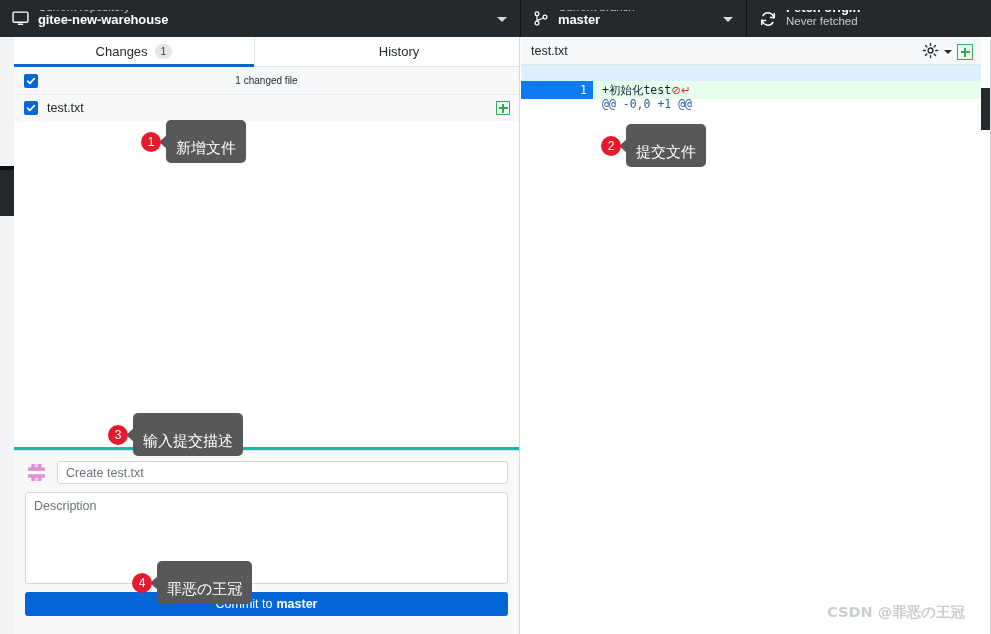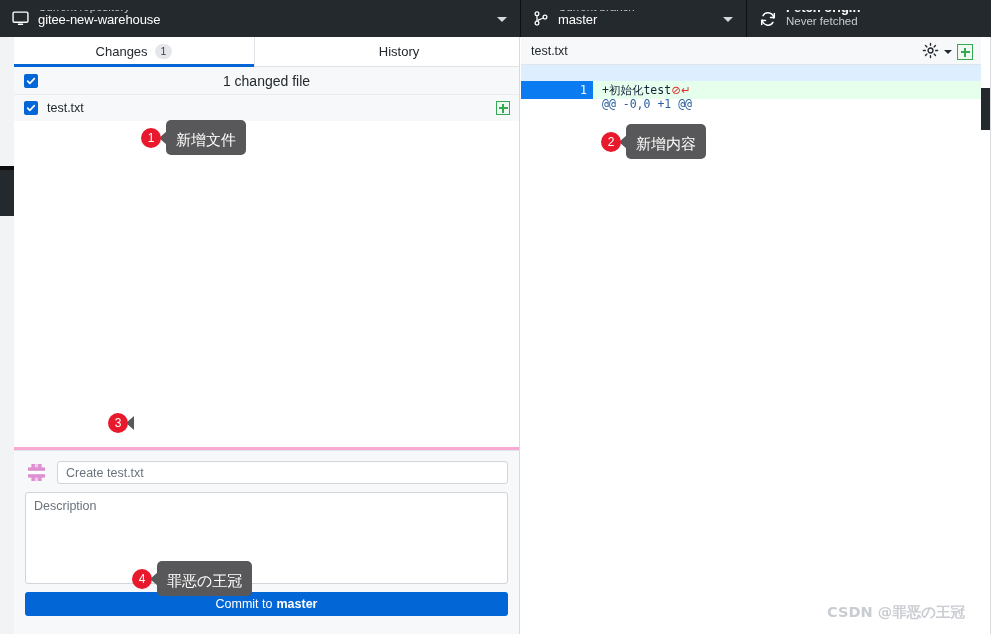--- a/index.html
+++ b/index.html
@@ -41,33 +41,33 @@
     padding: 0 12px; box-sizing: border-box;
     position: relative; color: #ffffff;
   }
   .tb-cell.repo { width: 520px; }
   .tb-cell.branch { width: 225px; }
   .tb-cell.fetch { flex: 1; }
   .tb-divider { width: 1px; background: #0d1013; align-self: stretch; }
   .tb-icon { flex: 0 0 auto; display: flex; align-items: center; justify-content: center; }
   .tb-txt { display: flex; flex-direction: column; justify-content: center; line-height: 1.08; overflow: hidden; }
   .tb-label { font-size: 11.5px; color: #c9cdd2; margin-top: -9px; white-space: nowrap; }
-  .tb-value { font-size: 13px; font-weight: normal; color: #ffffff; white-space: nowrap; letter-spacing: -0.1px; }
+  .tb-value { font-size: 13px; font-weight: bold; color: #ffffff; white-space: nowrap; letter-spacing: -0.1px; }
   .tb-caret {
     position: absolute; right: 13px; top: 50%; margin-top: -2px;
     width: 0; height: 0; border-left: 5px solid transparent; border-right: 5px solid transparent;
     border-top: 5px solid #d5d8dc;
   }
   .tb-fetch-label { font-size: 13px; font-weight: bold; color: #ffffff; margin-top: -9px; white-space: nowrap; }
   .tb-fetch-sub { font-size: 11.5px; color: #c9cdd2; white-space: nowrap; }
 
   
   .left-pane {
     position: absolute; left: 14px; top: 37px; width: 506px; height: 597px;
-    background: #f9a8d4; box-sizing: border-box;
+    background: #14b8a6; box-sizing: border-box;
     border-right: 1px solid #d8dade;
     z-index: 3;
   }
   .tabs { display: flex; height: 29px; background: #ffffff; border-bottom: 1px solid #e1e4e8; }
   .tab {
     flex: 1; display: flex; align-items: center; justify-content: center; gap: 7px;
     font-size: 13px; color: #24292e; background: #ffffff; position: relative;
     box-sizing: border-box;
   }
   .tab.active::after {
@@ -78,21 +78,21 @@
     background: #e4e6ea; color: #3a3f45; font-size: 10.5px; border-radius: 8px;
     padding: 1px 6px 1.5px; line-height: 1.2;
   }
 
   .changed-bar {
     display: flex; align-items: center; height: 28px; background: #f6f8fa;
     border-bottom: 1px solid #eaecef; padding: 0 10px; box-sizing: border-box;
     position: relative;
   }
   .changed-text {
-    position: absolute; left: 0; right: 0; text-align: center; font-size: 14px; color: #24292e;
+    position: absolute; left: 0; right: 0; text-align: center; font-size: 10px; color: #24292e;
   }
   .file-row {
     display: flex; align-items: center; height: 26px; background: #f6f8fa;
     padding: 0 10px; box-sizing: border-box; gap: 9px; position: relative;
   }
   .file-name { font-size: 12.5px; color: #24292e; }
   .cbx {
     width: 14px; height: 14px; border-radius: 2px; background: #0366d6;
     display: flex; align-items: center; justify-content: center; flex: 0 0 auto;
   }
@@ -164,21 +164,21 @@
     width: 20px; height: 20px; border-radius: 50%; background: #e8192c; color: #ffffff;
     font-size: 12px; display: flex; align-items: center; justify-content: center;
     flex: 0 0 auto; font-family: "Liberation Sans", sans-serif; z-index: 2;
   }
   .callout-arrow {
     width: 0; height: 0; border-top: 7px solid transparent; border-bottom: 7px solid transparent;
     border-right: 8px solid #58585a; margin-left: -2px; z-index: 1;
   }
   .callout-body {
     background: #58585a; color: #ffffff; border-radius: 5px;
-    padding: 12px 10px 6px; font-size: 15px; line-height: 1.15;
+    padding: 20px 10px 6px; font-size: 15px; line-height: 1.15;
     font-family: "DejaVu Sans", "Liberation Sans", sans-serif;
     margin-left: -1px; white-space: nowrap;
   }
 
   .watermark {
     position: absolute; right: 26px; bottom: 12px; color: #c9ccd1; font-size: 14.5px;
     font-family: "DejaVu Sans", "Liberation Sans", sans-serif; z-index: 10; font-weight: bold;
   }
 </style>
 </head>
@@ -346,26 +346,27 @@
 
   <div class="callout" style="left:141px; top:120px;">
     <span class="callout-num">1</span>
     <span class="callout-arrow"></span>
     <span class="callout-body">新增文件</span>
   </div>
 
   <div class="callout" style="left:601px; top:124px;">
     <span class="callout-num">2</span>
     <span class="callout-arrow"></span>
-    <span class="callout-body">新增内容</span>
+    <span class="callout-body">提交文件</span>
   </div>
 
   <div class="callout" style="left:108px; top:413px;">
     <span class="callout-num">3</span>
     <span class="callout-arrow"></span>
+    <span class="callout-body">输入提交描述</span>
   </div>
 
   <div class="callout" style="left:132px; top:561px;">
     <span class="callout-num">4</span>
     <span class="callout-arrow"></span>
     <span class="callout-body">罪恶の王冠</span>
   </div>
 
   <div class="watermark">CSDN @罪恶の王冠</div>
 

